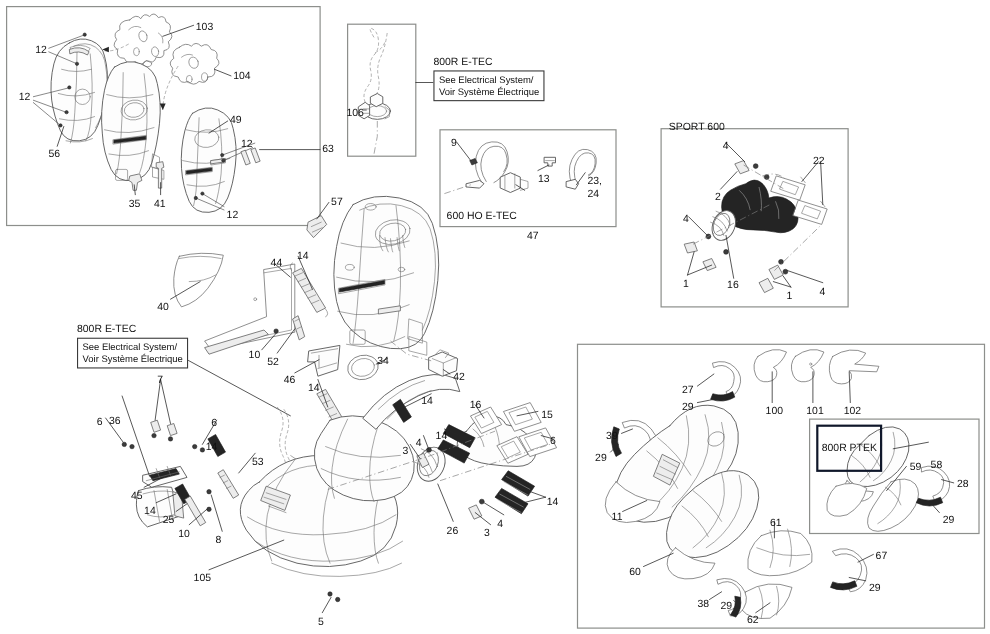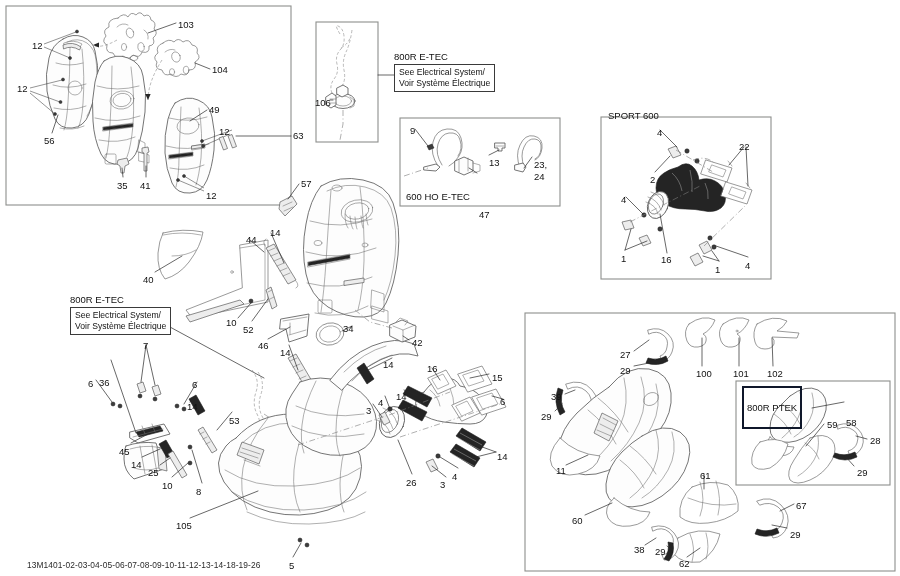--- a/index.html
+++ b/index.html
@@ -785,14 +785,13 @@
         <div class="callout" style="left: 857px; top: 468px;">29</div>
         <div class="callout" style="left: 700px; top: 471px;">61</div>
         <div class="callout" style="left: 796px; top: 501px;">67</div>
         <div class="callout" style="left: 790px; top: 530px;">29</div>
         <div class="callout" style="left: 634px; top: 545px;">38</div>
         <div class="callout" style="left: 655px; top: 547px;">29</div>
         <div class="callout" style="left: 679px; top: 559px;">62</div>
       </div>
   </div>
 
-  <div class="footer">13M1401-02-03-04-05-06-07-08-09-10-11-12-13-14-18-19-26</div>
 </div>
 
 </body></html>

